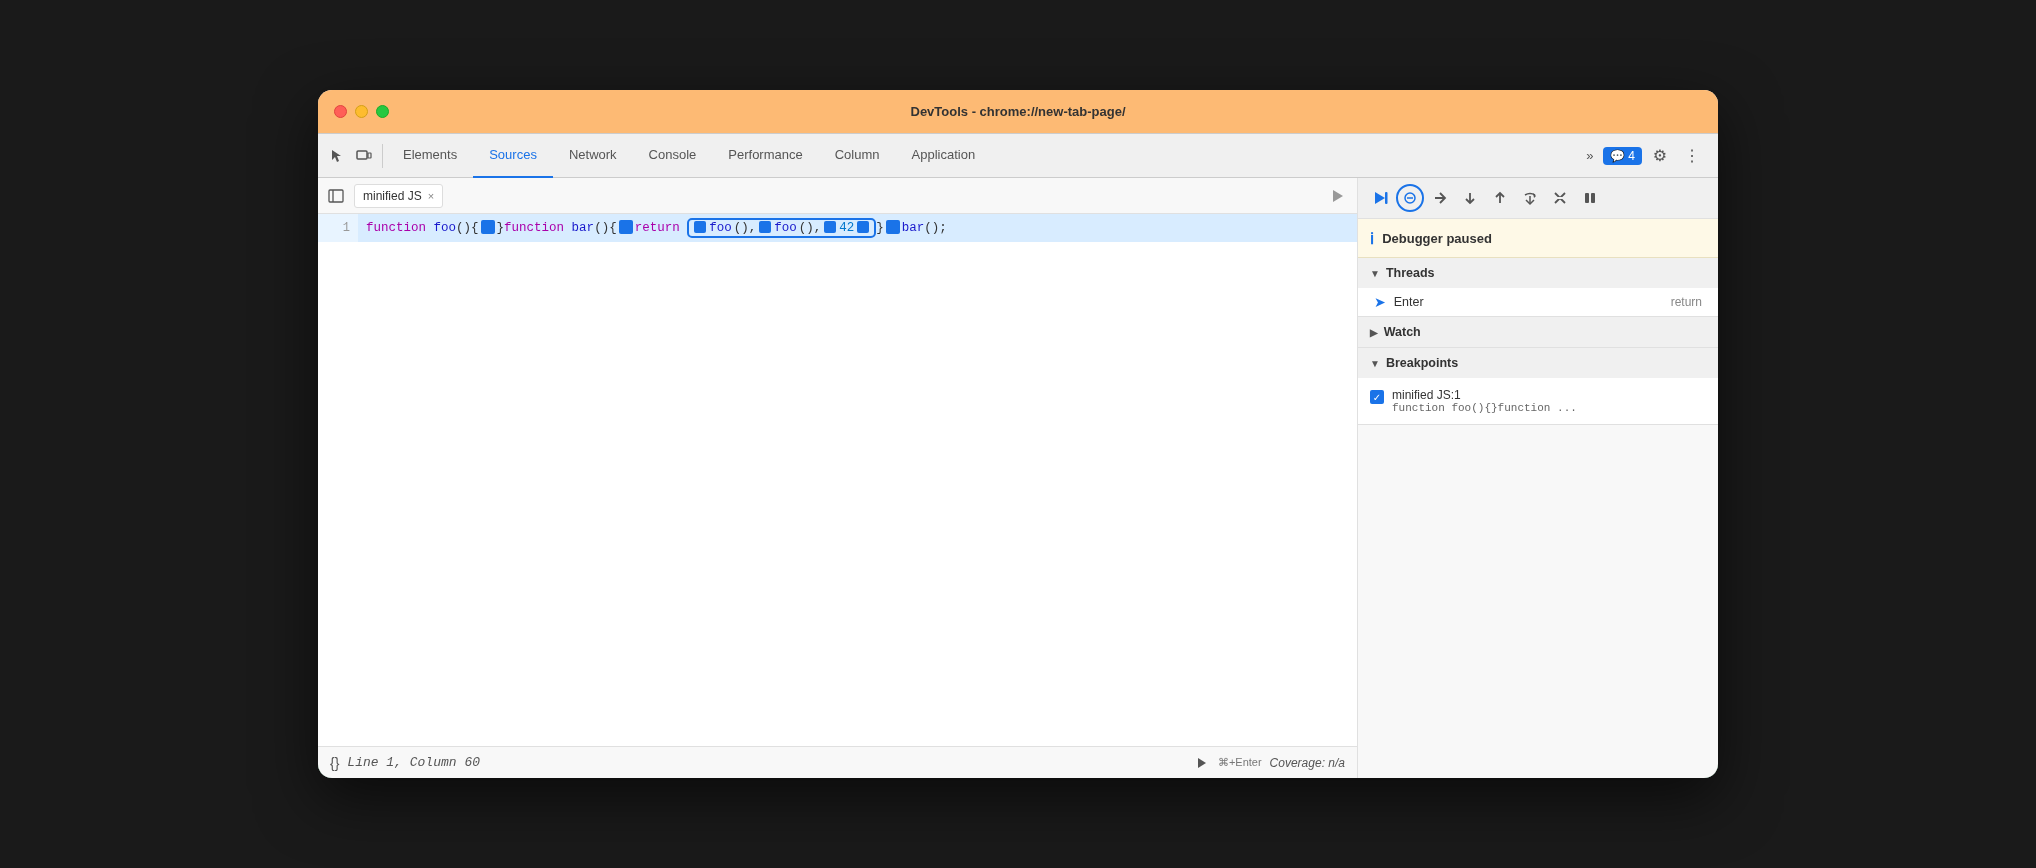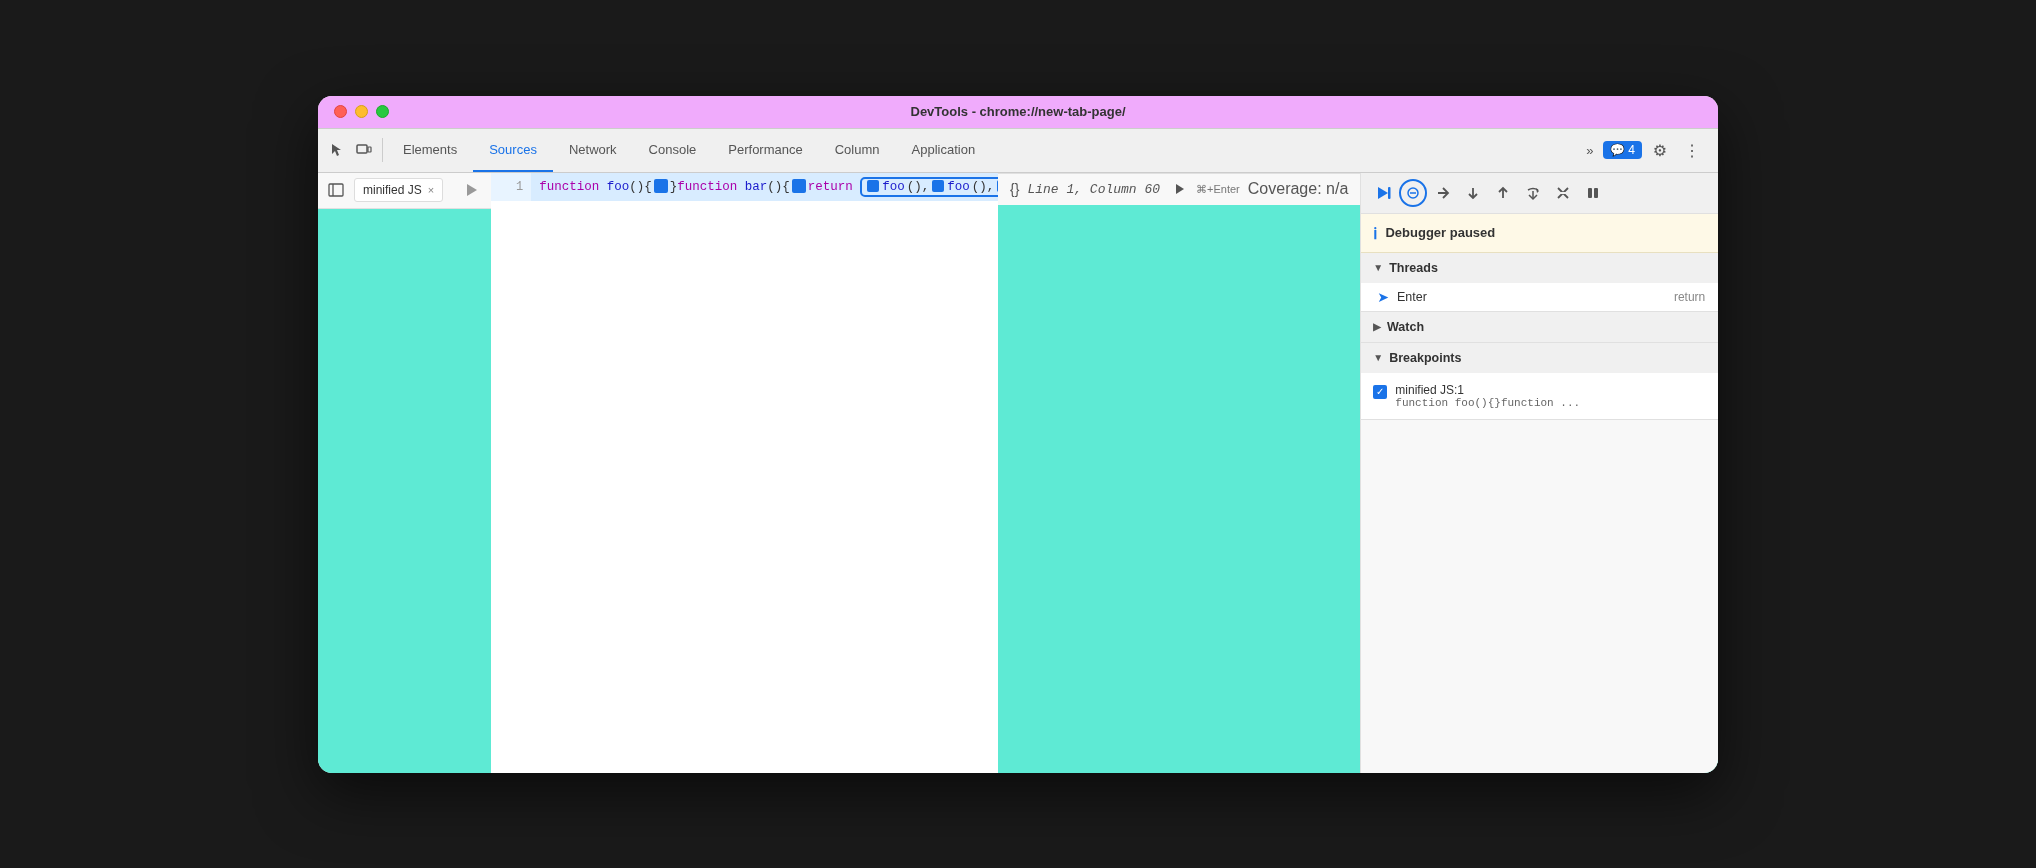--- a/index.html
+++ b/index.html
@@ -12,22 +12,22 @@
       font-family: -apple-system, BlinkMacSystemFont, 'Helvetica Neue', sans-serif;
     }
     .window {
       width: 1400px;
       background: #f0f0f0;
       border-radius: 14px;
       box-shadow: 0 20px 60px rgba(0,0,0,0.6);
       overflow: hidden;
     }
     .titlebar {
-      background: #f0abfc;
-      height: 33px;
+      background: #fdba74;
+      height: 44px;
       display: flex;
       align-items: center;
       padding: 0 16px;
       border-bottom: 1px solid #ccc;
       position: relative;
     }
     .traffic-lights {
       display: flex;
       gap: 8px;
       align-items: center;
@@ -44,21 +44,21 @@
       position: absolute;
       left: 50%;
       transform: translateX(-50%);
       font-size: 13px;
       font-weight: 600;
       color: #333;
     }
     .devtools-container {
       display: flex;
       flex-direction: column;
-      background: #5eead4;
+      background: #14532d;
     }
     .tabs-bar {
       display: flex;
       align-items: center;
       background: #f0f0f0;
       border-bottom: 1px solid #ccc;
       height: 44px;
       padding: 0 4px;
       gap: 0;
     }
@@ -128,20 +128,21 @@
       color: #555;
       font-size: 16px;
     }
     .main-area {
       display: flex;
       height: 600px;
     }
     .left-panel {
       flex: 1;
       display: flex;
+      flex-direction: column;
       border-right: 1px solid #e0e0e0;
     }
     .file-bar {
       display: flex;
       align-items: center;
       background: #f8f8f8;
       border-bottom: 1px solid #e0e0e0;
       height: 36px;
       padding: 0 8px;
       gap: 8px;
@@ -267,22 +268,23 @@
       border-top: 5px solid transparent;
       border-bottom: 5px solid transparent;
       border-left: 8px solid #555;
     }
     .cmd-enter {
       font-size: 11px;
       color: #777;
       font-family: -apple-system, sans-serif;
     }
     .coverage-text {
-      font-size: 16px;
-      color: #555;
+      font-size: 12px;
+      color: #555;
+      font-style: italic;
     }
     
     .right-panel {
       width: 360px;
       min-width: 360px;
       display: flex;
       flex-direction: column;
       background: #f8f8f8;
     }
     .debugger-toolbar {

